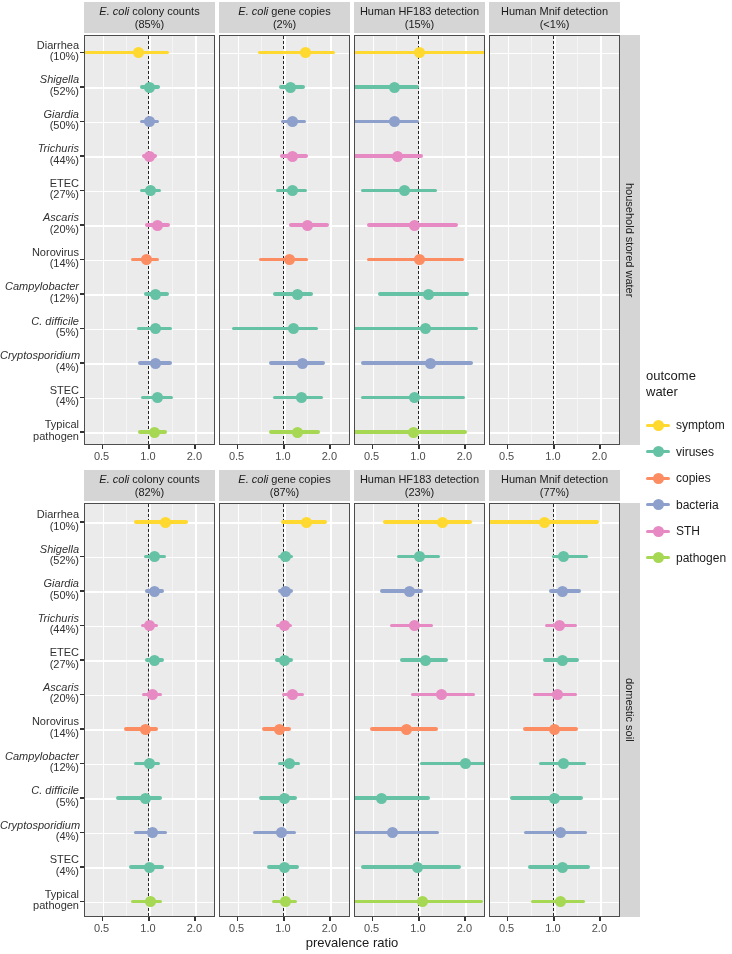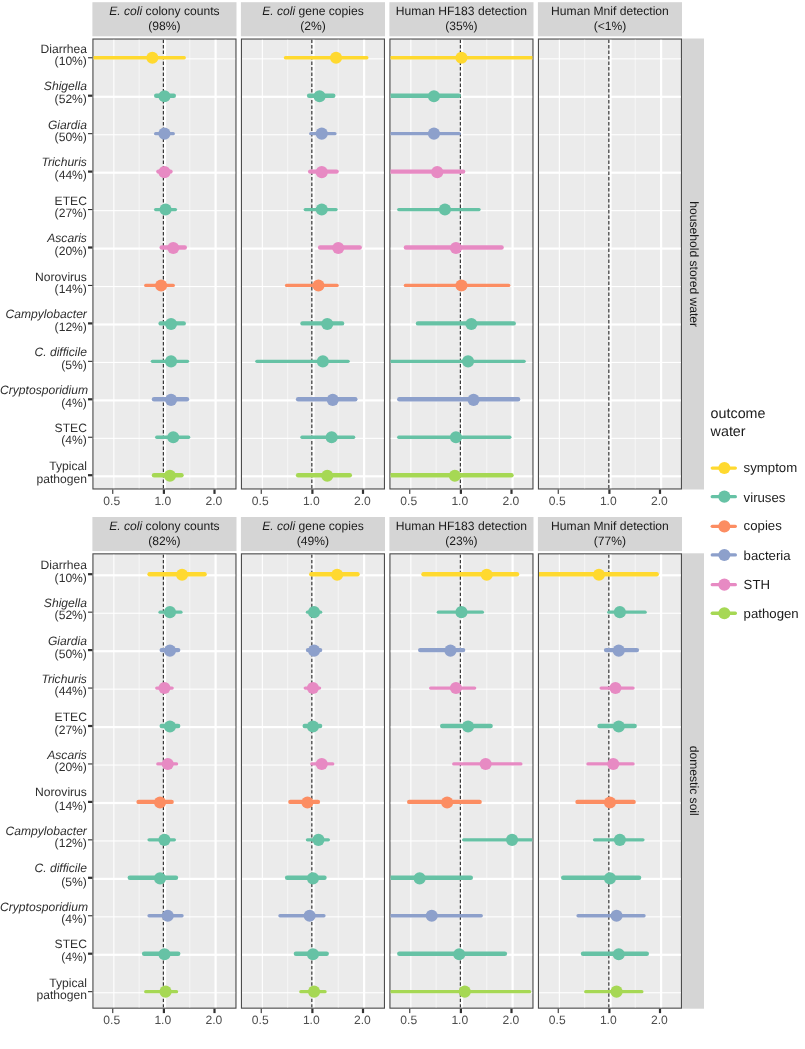--- a/index.html
+++ b/index.html
@@ -35,21 +35,21 @@
   .llab{margin-left:6px;font-size:12px;color:#1a1a1a;}
   em{font-style:italic;}
 </style>
 </head>
 <body>
 
 <div class="fig">
   <div id="chart-root">
       <div class="facet-header" style="left: 84px; top: 2px; width: 131px;">
         <div><em>E. coli</em> colony counts</div>
-        <div>(98%)</div>
+        <div>(85%)</div>
       </div>
       <div class="panel" style="left: 84px; top: 35px; width: 131px; height: 410px;">
         <div class="gv" style="left: 40.7899px;"></div>
         <div class="gv" style="left: 87.1899px;"></div>
         <div class="gv major" style="left: 17.6px;"></div>
         <div class="gv major" style="left: 64px;"></div>
         <div class="gv major" style="left: 110.4px;"></div>
         <div class="gh" style="top: 16.5px;"></div>
         <div class="gh" style="top: 51px;"></div>
         <div class="gh" style="top: 85.5px;"></div>
@@ -143,21 +143,21 @@
         <div class="pt" style="left: 71.8113px; top: 390.5px; background: rgb(166, 216, 84);"></div>
       </div>
       <div class="xtick" style="left: 236.6px; top: 445px;"></div>
       <div class="xticklab" style="left: 221.6px; top: 450px;">0.5</div>
       <div class="xtick" style="left: 283px; top: 445px;"></div>
       <div class="xticklab" style="left: 268px; top: 450px;">1.0</div>
       <div class="xtick" style="left: 329.4px; top: 445px;"></div>
       <div class="xticklab" style="left: 314.4px; top: 450px;">2.0</div>
       <div class="facet-header" style="left: 354px; top: 2px; width: 131px;">
         <div>Human HF183 detection</div>
-        <div>(35%)</div>
+        <div>(15%)</div>
       </div>
       <div class="panel" style="left: 354px; top: 35px; width: 131px; height: 410px;">
         <div class="gv" style="left: 40.7899px;"></div>
         <div class="gv" style="left: 87.1899px;"></div>
         <div class="gv major" style="left: 17.6px;"></div>
         <div class="gv major" style="left: 64px;"></div>
         <div class="gv major" style="left: 110.4px;"></div>
         <div class="gh" style="top: 16.5px;"></div>
         <div class="gh" style="top: 51px;"></div>
         <div class="gh" style="top: 85.5px;"></div>
@@ -344,21 +344,21 @@
         <div class="pt" style="left: 59.8256px; top: 392px; background: rgb(166, 216, 84);"></div>
       </div>
       <div class="xtick" style="left: 101.6px; top: 917px;"></div>
       <div class="xticklab" style="left: 86.6px; top: 922px;">0.5</div>
       <div class="xtick" style="left: 148px; top: 917px;"></div>
       <div class="xticklab" style="left: 133px; top: 922px;">1.0</div>
       <div class="xtick" style="left: 194.4px; top: 917px;"></div>
       <div class="xticklab" style="left: 179.4px; top: 922px;">2.0</div>
       <div class="facet-header" style="left: 219px; top: 470px; width: 131px;">
         <div><em>E. coli</em> gene copies</div>
-        <div>(49%)</div>
+        <div>(87%)</div>
       </div>
       <div class="panel" style="left: 219px; top: 503px; width: 131px; height: 414px;">
         <div class="gv" style="left: 40.7899px;"></div>
         <div class="gv" style="left: 87.1899px;"></div>
         <div class="gv major" style="left: 17.6px;"></div>
         <div class="gv major" style="left: 64px;"></div>
         <div class="gv major" style="left: 110.4px;"></div>
         <div class="gh" style="top: 18px;"></div>
         <div class="gh" style="top: 52.5px;"></div>
         <div class="gh" style="top: 87px;"></div>
@@ -568,20 +568,21 @@
         <div>STEC</div>
         <div>(4%)</div>
       </div>
       <div class="ytick" style="top: 866px;"></div>
       <div class="ylab" style="top: 888.5px;">
         <div>Typical</div>
         <div>pathogen</div>
       </div>
       <div class="ytick" style="top: 900.5px;"></div>
     </div>
+  <div class="axis-title">prevalence ratio</div>
   <div class="legend">
     <div class="legend-title">outcome water</div>
     <div id="legend-items">
         <div class="legend-item">
           <div class="lkey">
             <div class="kline" style="background: rgb(255, 217, 47);"></div>
             <div class="kdot" style="background: rgb(255, 217, 47);"></div>
           </div>
           <span class="llab">symptom</span>
         </div>

